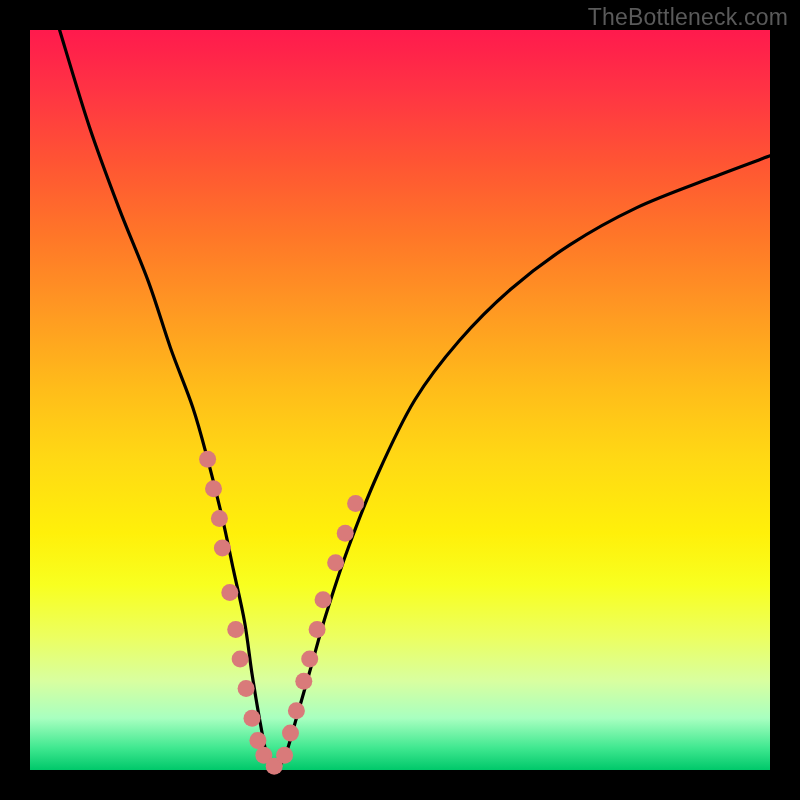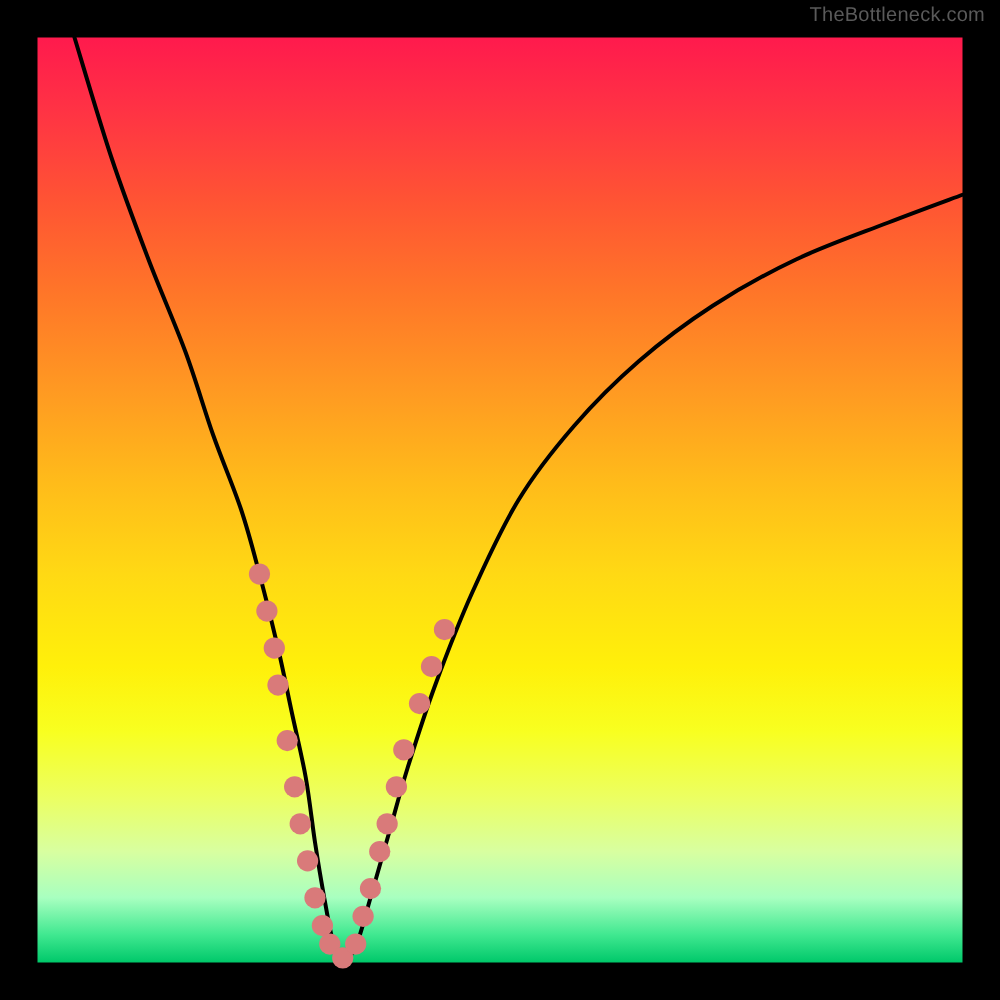--- a/index.html
+++ b/index.html
@@ -38,21 +38,21 @@
       #a8ffc0 93%,
       #40e890 97%,
       #00c86a 100%
     );
   }
   .watermark {
     position: absolute;
     top: 4px;
     right: 12px;
     color: #5a5a5a;
-    font-size: 16px;
+    font-size: 23px;
     letter-spacing: 0.2px;
     font-weight: 500;
     user-select: none;
   }
   svg.curve {
     position: absolute;
     top: 0; left: 0;
     width: 740px; height: 740px;
     overflow: visible;
   }

